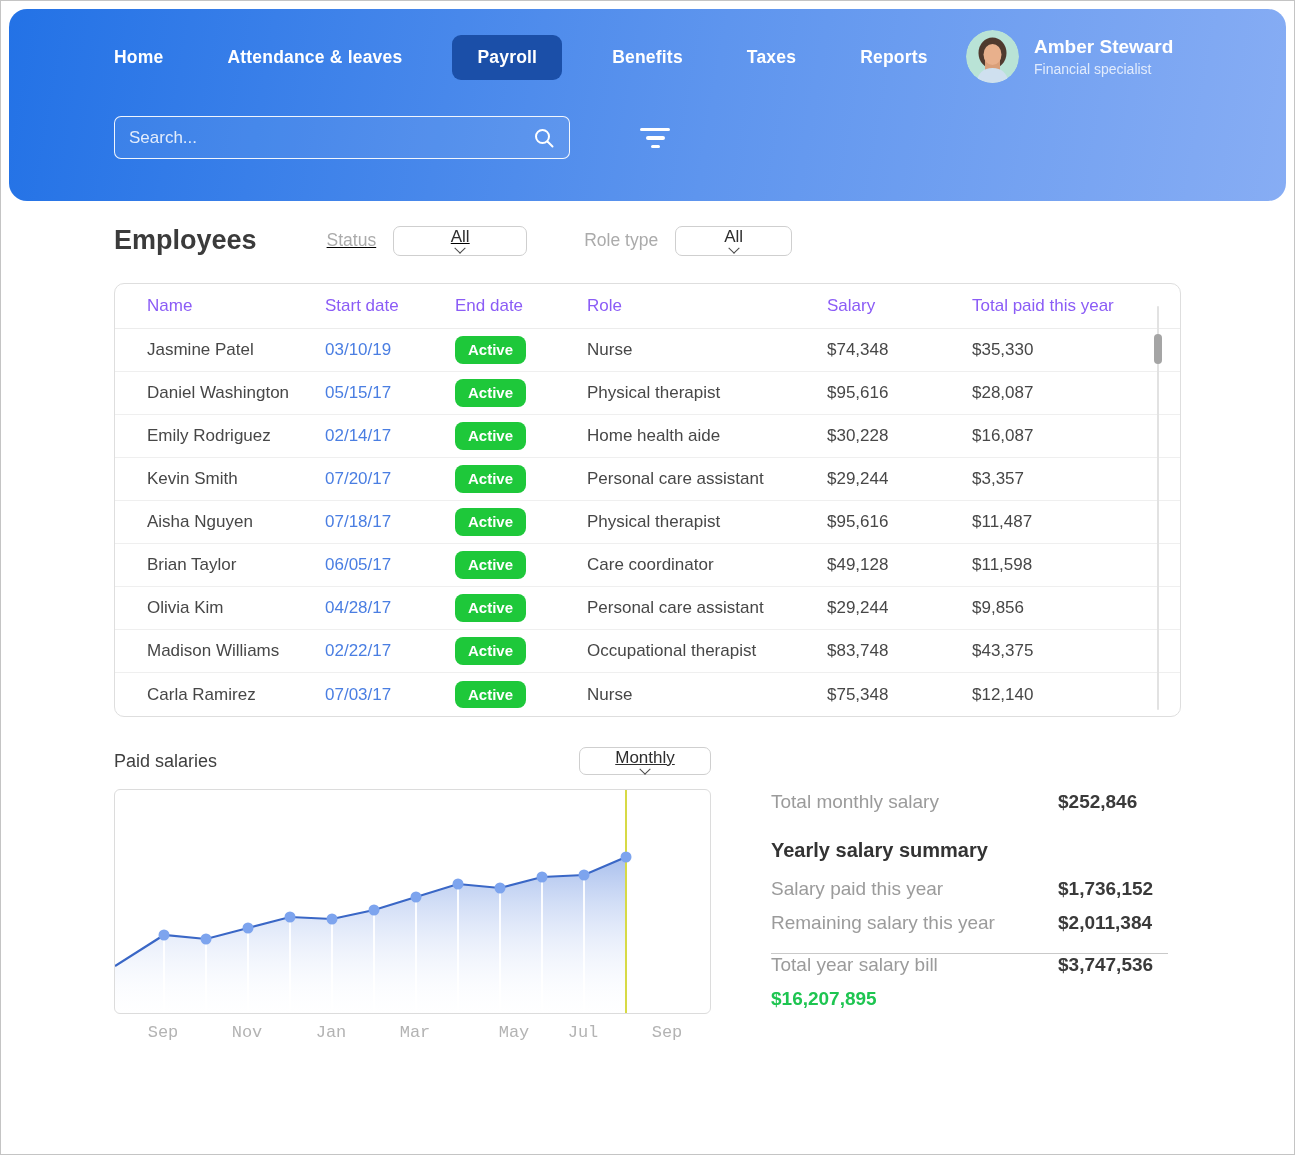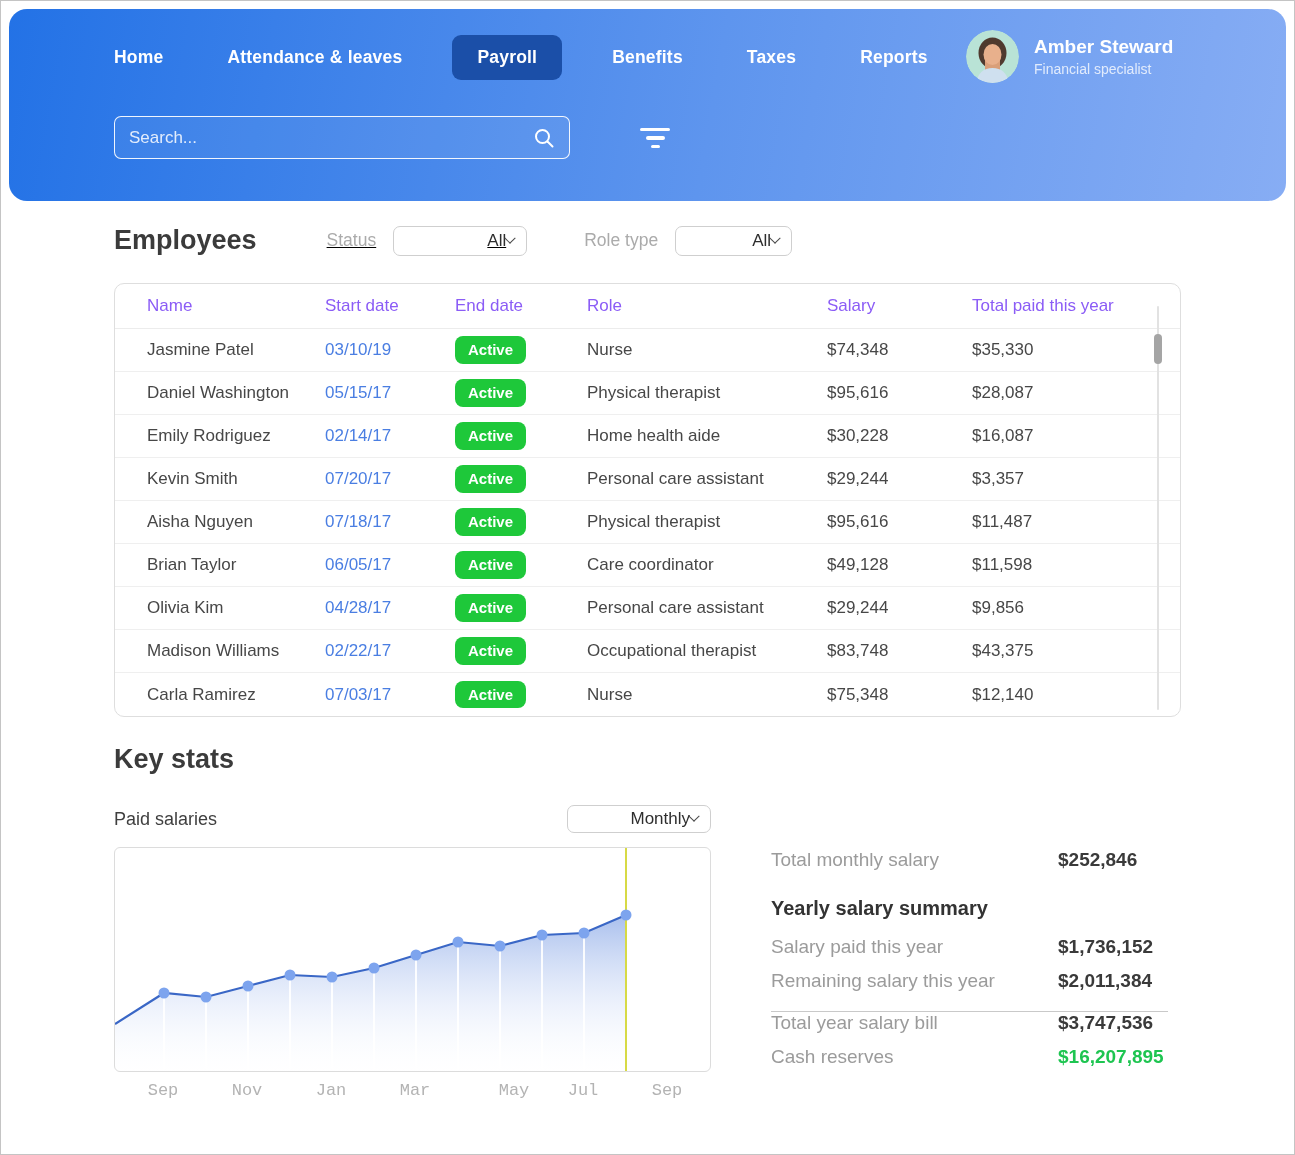--- a/index.html
+++ b/index.html
@@ -36,24 +36,24 @@
   .filter-btn i:nth-child(3){ width:9px; }
 
   
   .content { position:absolute; left:113px; top:208px; width:1067px; }
   .section-title { font-size:27px; font-weight:700; color:#3b3b3b; }
 
   .emp-head { display:flex; align-items:center; margin-top:16px; }
   .fgroup { display:flex; align-items:center; gap:17px; }
   .fgroup.g1 { margin-left:70px;text-decoration:underline; } .fgroup.g2 { margin-left:57px; }
   .flabel { font-size:17.5px; color:#ababab; }
-  .select { display:flex; align-items:center; justify-content:flex-end;
+  .select { display:flex; align-items:center; justify-content:space-between;
             border:1px solid #cfcfcf; border-radius:7px; height:30px; padding:0 12px;
-            font-size:17px; color:#2e2e2e; background:#fff; cursor:pointer; }
-  .sel-status { width:134px; } .sel-role { width:117px; } .sel-period { width:144px; height:28px; }
+            font-size:17px; color:#2e2e2e; background:#fff; cursor:pointer;flex-direction:column; }
+  .sel-status { width:134px; } .sel-role { width:117px; } .sel-period { width:132px; height:28px;text-decoration:underline; }
   .chev { width:8px; height:8px; border-right:1.6px solid #4a4a4a; border-bottom:1.6px solid #4a4a4a;
           transform:rotate(45deg) translate(-2px,-2px); flex:none; }
 
   .table-card { position:relative; margin-top:27px; border:1px solid #dedede;
                 border-radius:10px; overflow:hidden; background:#fff; }
   .thead, .trow { display:grid; grid-template-columns:178px 130px 132px 240px 145px auto;
                   padding:0 40px 0 32px; align-items:center; }
   .thead { height:45px; border-bottom:1px solid #ececec; color:#8b5cf6; font-size:17px; }
   .trow { height:43px; border-bottom:1px solid #efefef; font-size:17px; color:#474747; }
   .trow:last-child { border-bottom:none; }
@@ -243,21 +243,20 @@
             <div><span class="badge">Active</span></div>
             <div>Nurse</div>
             <div>$75,348</div>
             <div>$12,140</div>
           </div>
         </div>
       <div class="sb-track"></div>
       <div class="sb-thumb"></div>
     </div>
 
-    <div class="section-title ks-title">Key stats</div>
 
     <div class="ps-row">
       <span class="ps-label">Paid salaries</span>
       <span class="select sel-period">
         <span>Monthly</span>
           <i class="chev"></i>
       </span>
     </div>
 
     <div class="ks-body">
@@ -323,20 +322,19 @@
         <div class="stat-row mt12">
           <span class="stat-label">Remaining salary this year</span>
           <span class="stat-value">$2,011,384</span>
         </div>
         <div class="stat-divider"></div>
         <div class="stat-row mt18">
           <span class="stat-label">Total year salary bill</span>
           <span class="stat-value">$3,747,536</span>
         </div>
         <div class="stat-row mt12">
-          <span class="stat-label">Cash reserves</span>
           <span class="stat-value green">$16,207,895</span>
         </div>
       </div>
     </div>
 
   </div>
 </div>
 
 </body></html>

